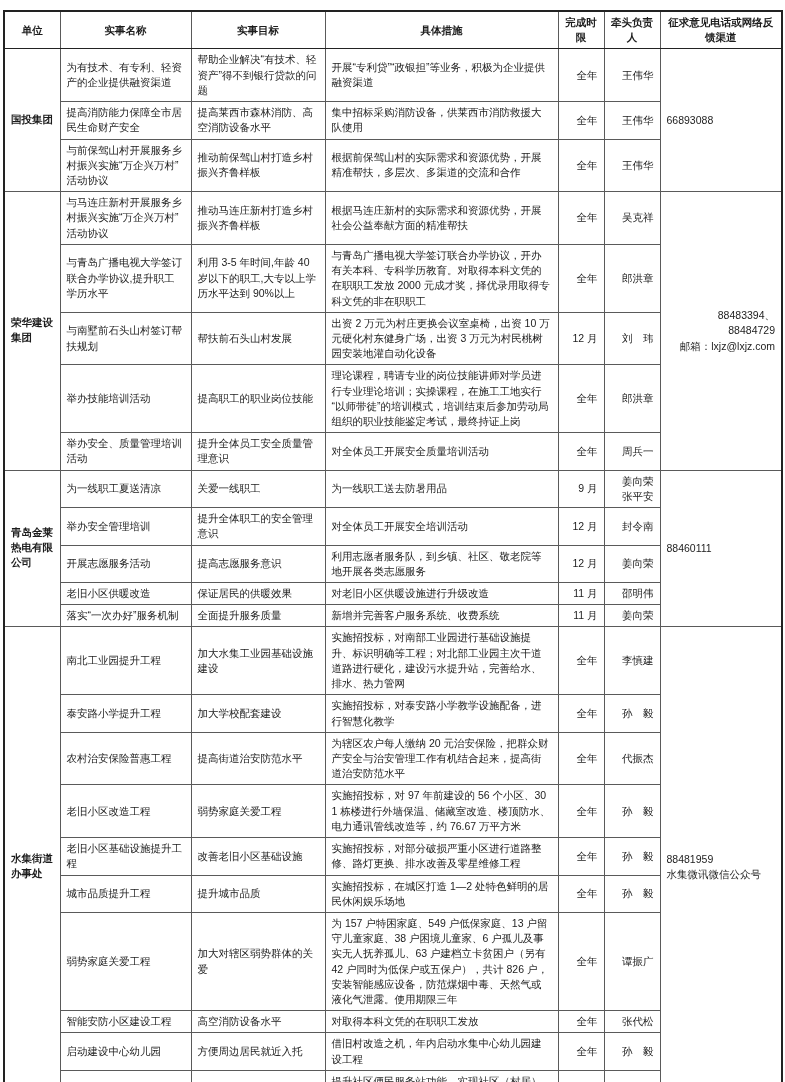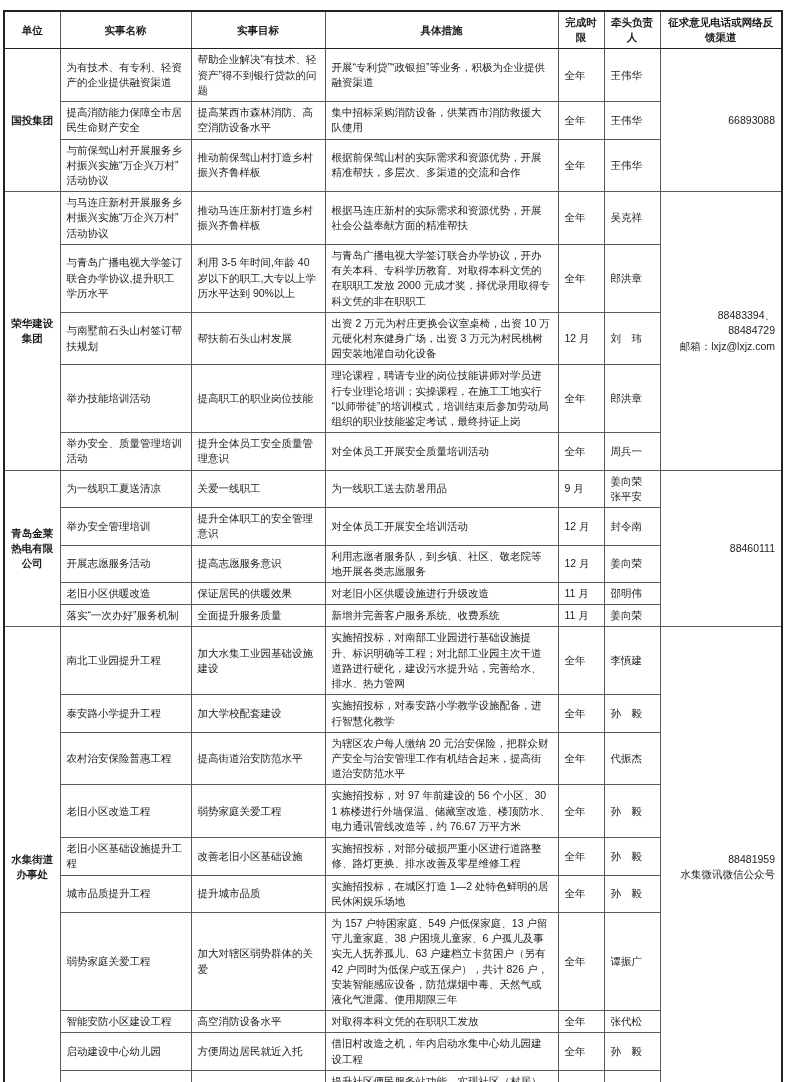--- a/index.html
+++ b/index.html
@@ -34,24 +34,24 @@
     border: 2px solid #222222;
   }
   table.plan thead th {
     font-weight: bold;
     text-align: center;
     height: 30px;
     border-bottom: 1.5px solid #222222;
     background: #ffffff;
   }
   tr.section-start td { border-top: 1.5px solid #222222; }
-  td.unit { text-align: center; font-weight: bold; }
+  td.unit { font-weight: bold; font-family: Liberation Mono, monospace; }
   td.name, td.goal, td.measure { text-align: left; }
-  td.center { text-align: left; }
-  td.contact { text-align: right; }
+  td.center { text-align: right; }
+  td.contact { text-align: left; }
   td.contact.left { text-align: right; }
   .pre { white-space: pre-line; }
   col.c-unit    { width: 56px; }
   col.c-name    { width: 131px; }
   col.c-goal    { width: 134px; }
   col.c-measure { width: 233px; }
   col.c-time    { width: 46px; }
   col.c-leader  { width: 56px; }
   col.c-contact { width: 122px; }
 </style>

